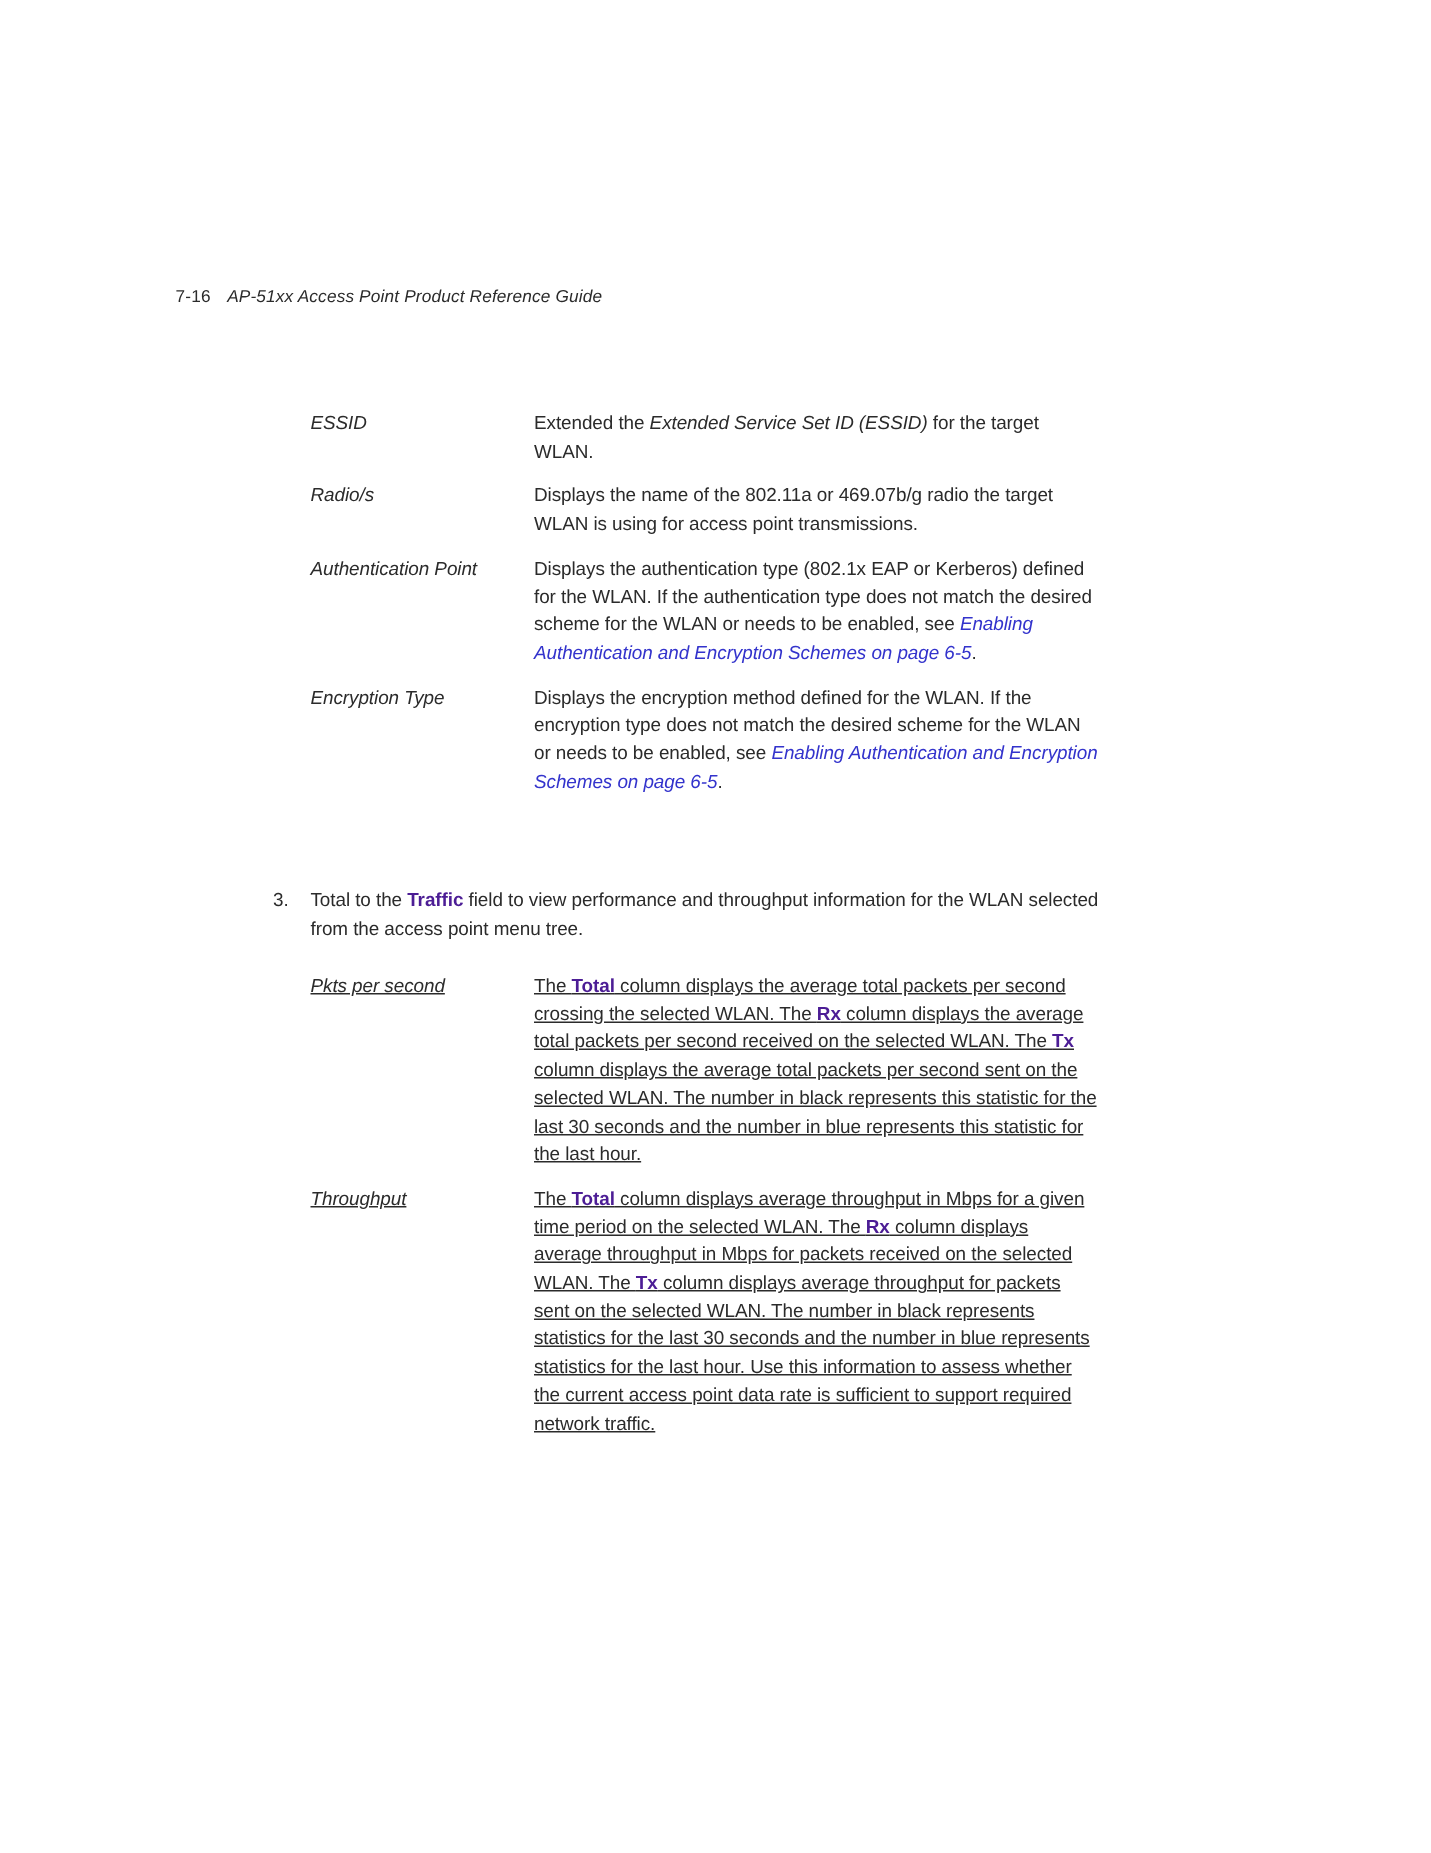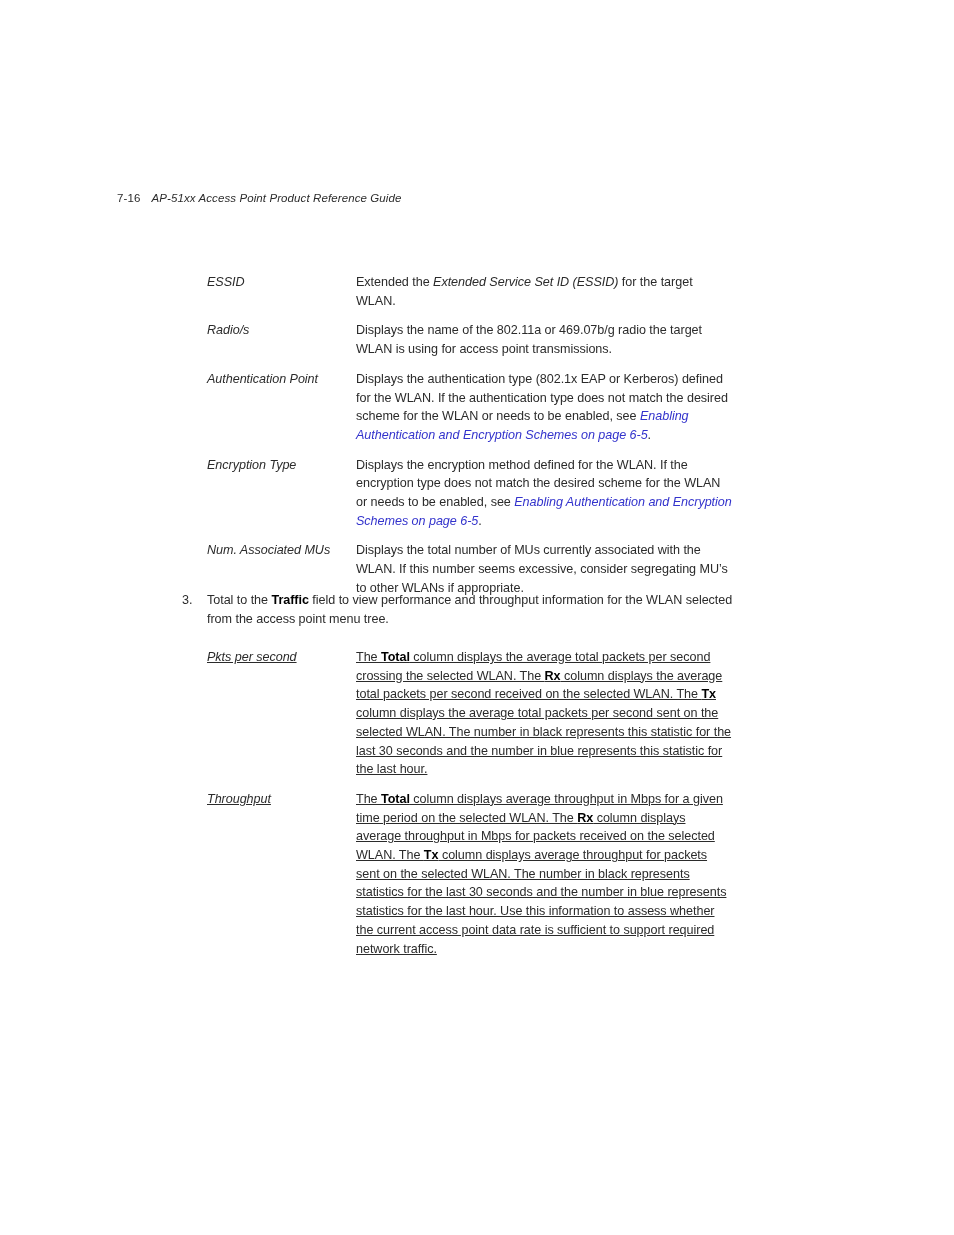--- a/index.html
+++ b/index.html
@@ -107,21 +107,21 @@
     margin-bottom: 11px;
     text-decoration: underline;
   }
 
   
   .xref {
     color: #3333cc;
     font-style: italic;
   }
   .ui-term {
-    color: #000000;
+    color: #4c1d95;
     font-weight: bold;
   }
   .em-italic {
     font-style: italic;
   }
 </style>
 </head>
 <body>
 
 <div class="page">
@@ -140,24 +140,20 @@
         <div class="def-desc"><span>Displays the name of the 802.11a or 469.07b/g radio the target WLAN is using for access point transmissions.</span></div>
       </div>
       <div class="def-row">
         <div class="def-term">Authentication Point</div>
         <div class="def-desc"><span>Displays the authentication type (802.1x EAP or Kerberos) defined for the WLAN. If the authentication type does not match the desired scheme for the WLAN or needs to be enabled, see </span><span class="xref">Enabling Authentication and Encryption Schemes on page 6-5</span><span>.</span></div>
       </div>
       <div class="def-row">
         <div class="def-term">Encryption Type</div>
         <div class="def-desc"><span>Displays the encryption method defined for the WLAN. If the encryption type does not match the desired scheme for the WLAN or needs to be enabled, see </span><span class="xref">Enabling Authentication and Encryption Schemes on page 6-5</span><span>.</span></div>
       </div>
-      <div class="def-row">
-        <div class="def-term">Num. Associated MUs</div>
-        <div class="def-desc"><span>Displays the total number of MUs currently associated with the WLAN. If this number seems excessive, consider segregating MU’s to other WLANs if appropriate.</span></div>
-      </div>
     </div>
 
   <div class="step">
     <div class="step-number">3.</div>
     <div class="step-text"><span>Total to the </span><span class="ui-term">Traffic</span><span> field to view performance and throughput information for the WLAN selected from the access point menu tree.</span></div>
   </div>
 
   <div class="def-list-2">
       <div class="def-row">
         <div class="def-term">Pkts per second</div>

